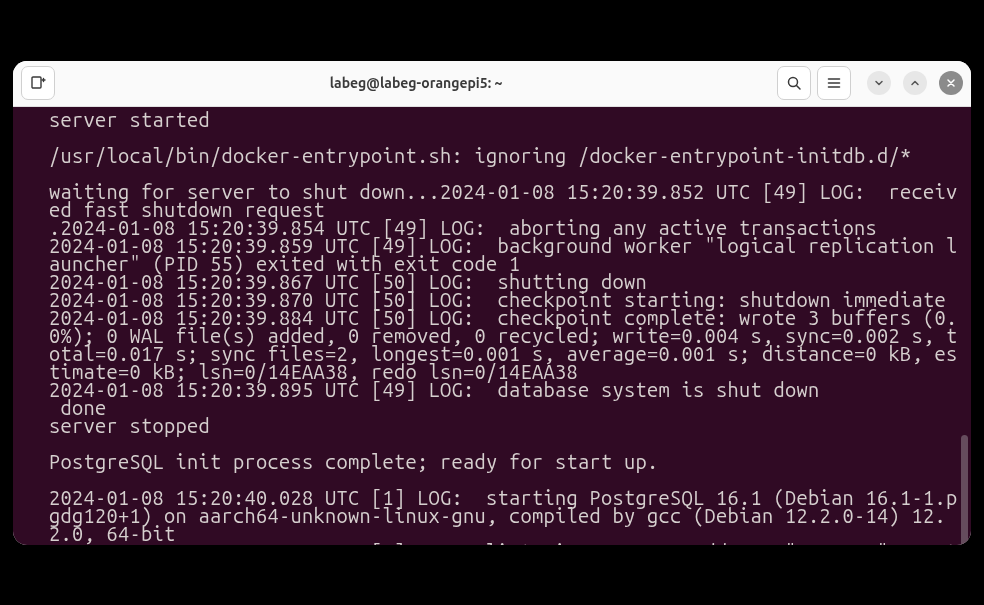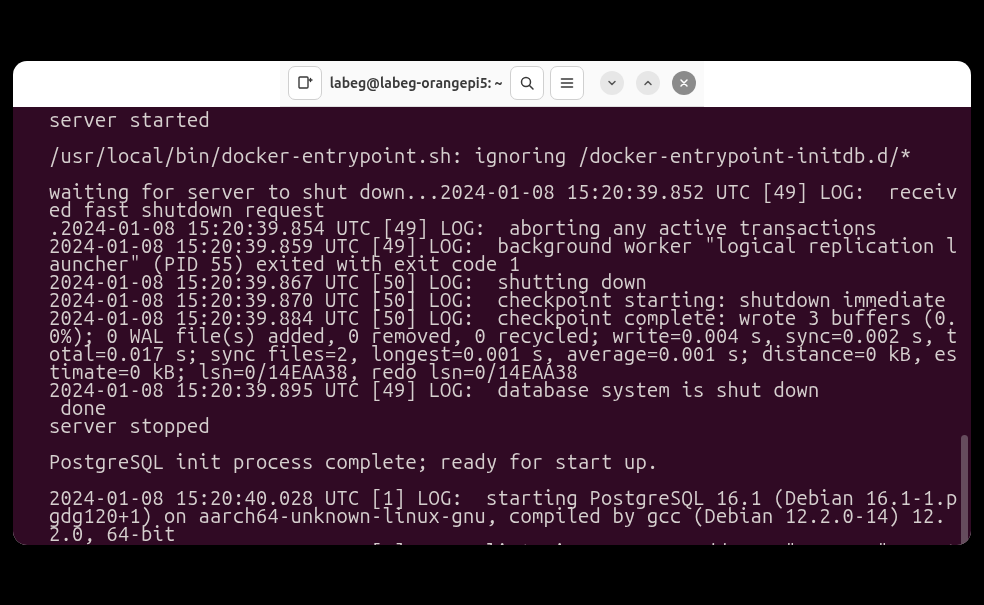--- a/index.html
+++ b/index.html
@@ -19,21 +19,20 @@
     }
     .window {
       width: 958px;
       height: 484px;
       background: #fff;
       border-radius: 14px;
       overflow: hidden;
       display: flex;
       flex-direction: column;
       box-shadow: 0 0 0 1px rgba(0,0,0,0.1);
-      align-items: center;
     }
     .titlebar {
       height: 46px;
       background: #fafafa;
       display: flex;
       align-items: center;
       padding: 0 8px;
       gap: 8px;
       border-bottom: 1px solid #e0e0e0;
     }

